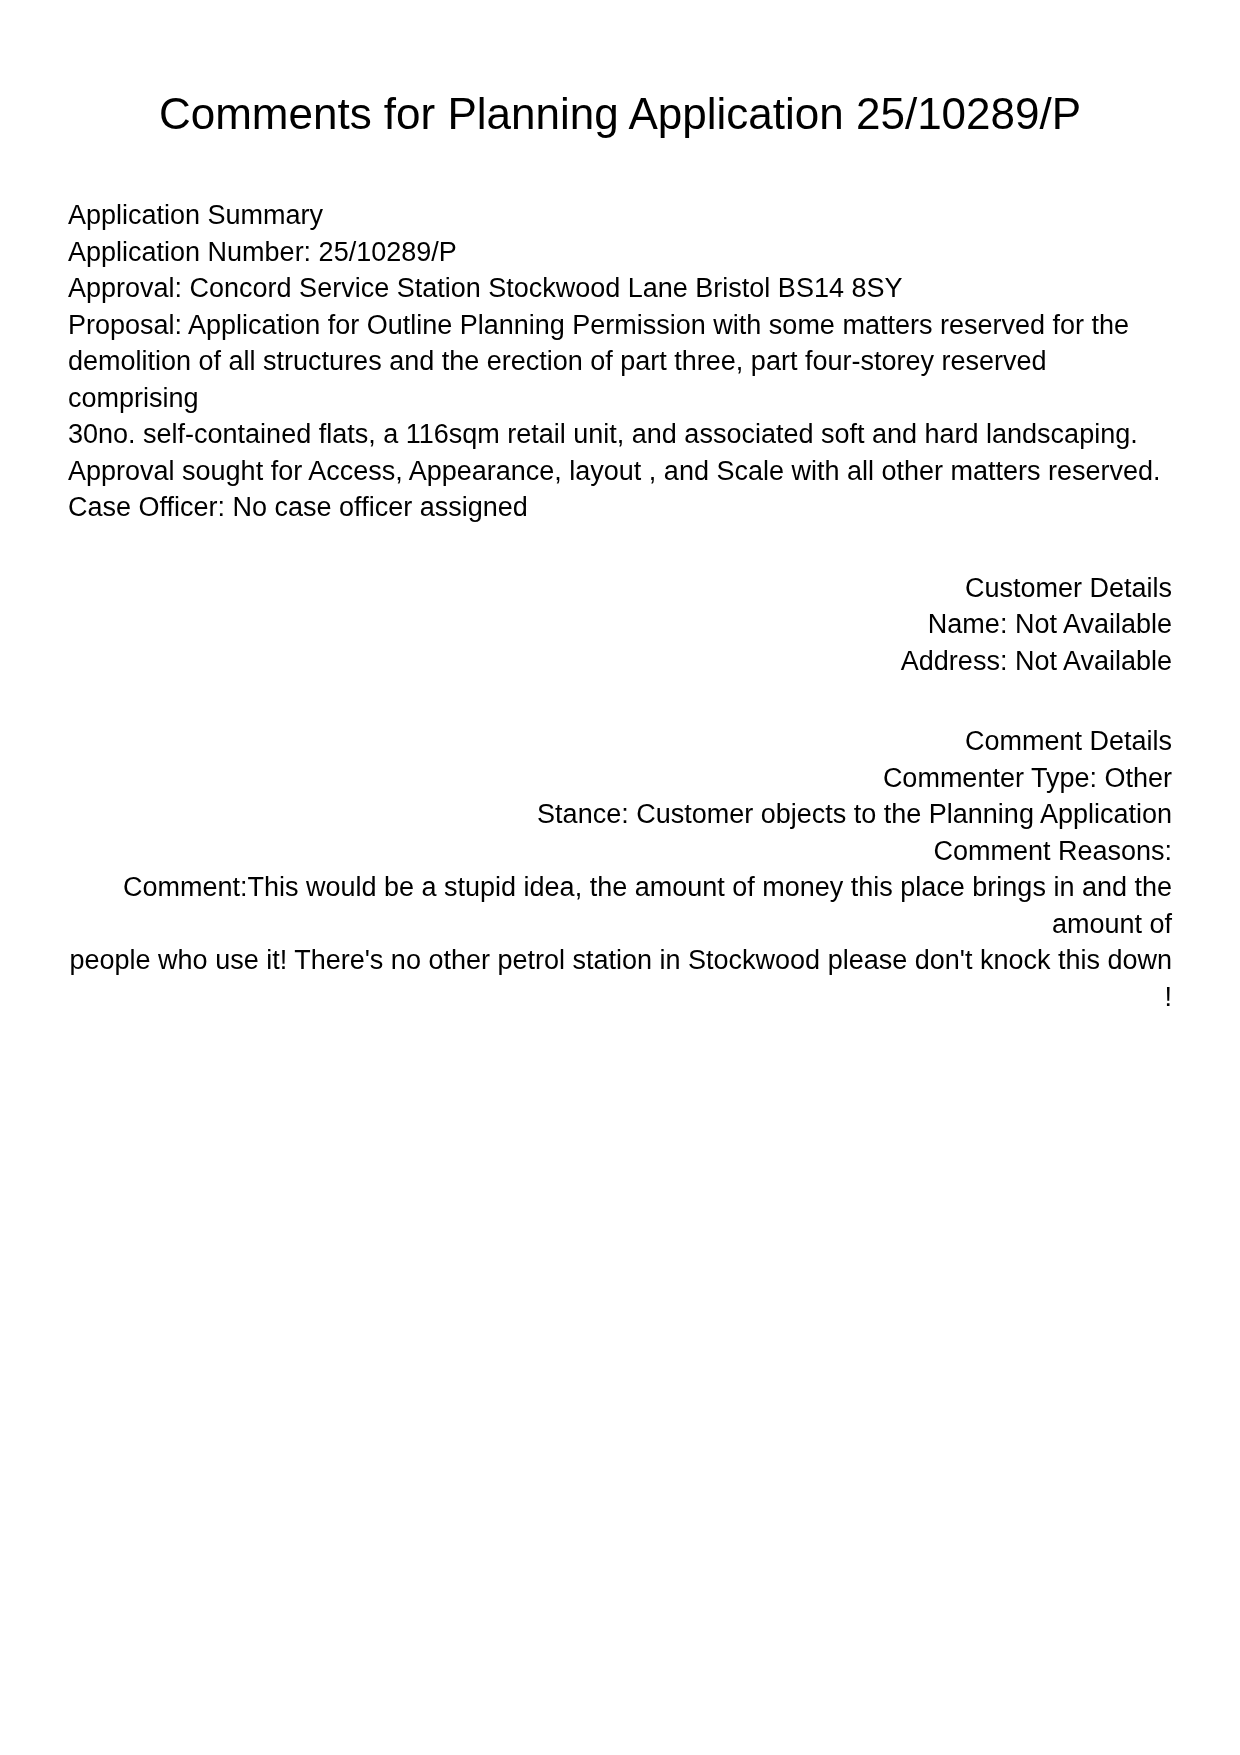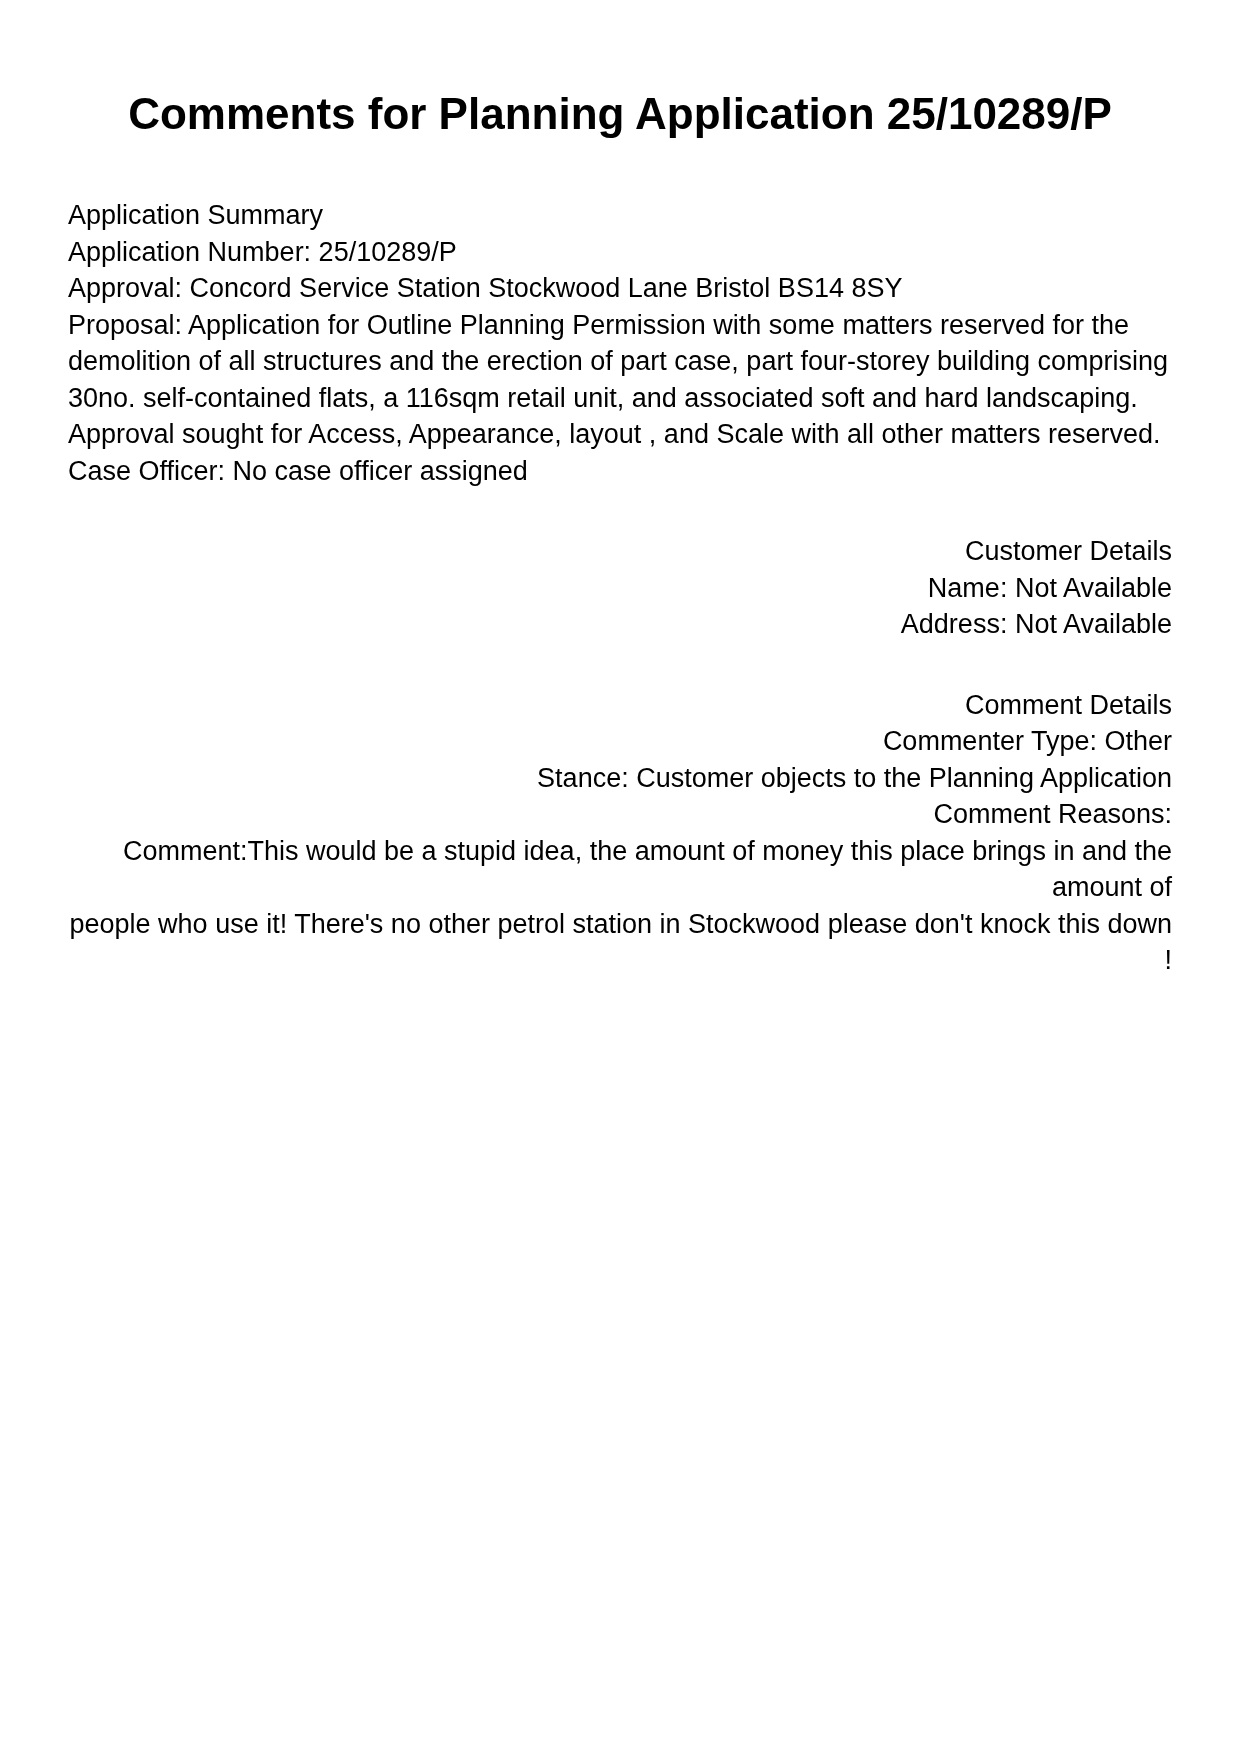--- a/index.html
+++ b/index.html
@@ -17,21 +17,21 @@
   .page {
     width: 1240px;
     height: 1755px;
     background: #ffffff;
     box-sizing: border-box;
   }
   h1.doc-title {
     margin: 0 0 58px 0;
     padding-top: 89px;
     font-size: 44px;
-    font-weight: bold;
+    font-weight: normal;
     text-align: center;
     letter-spacing: 0;
   }
   .content {
     margin: 0 68px;
     font-size: 27px;
     line-height: 36.5px;
   }
   .section {
     margin: 0;
@@ -58,21 +58,21 @@
 
   <h1 class="doc-title">Comments for Planning Application 25/10289/P</h1>
 
   <div class="content">
 
     <div class="section">
       <h2 class="section-heading">Application Summary</h2>
       <div class="line">Application Number: 25/10289/P</div>
       <div class="line">Approval: Concord Service Station Stockwood Lane Bristol BS14 8SY</div>
       <div class="line">Proposal: Application for Outline Planning Permission with some matters reserved for the</div>
-      <div class="line">demolition of all structures and the erection of part case, part four-storey building comprising</div>
+      <div class="line">demolition of all structures and the erection of part three, part four-storey reserved comprising</div>
       <div class="line">30no. self-contained flats, a 116sqm retail unit, and associated soft and hard landscaping.</div>
       <div class="line">Approval sought for Access, Appearance, layout , and Scale with all other matters reserved.</div>
       <div class="line">Case Officer: No case officer assigned</div>
     </div>
 
     <div class="section">
       <h2 class="section-heading">Customer Details</h2>
       <div class="line">Name: Not Available</div>
       <div class="line">Address: Not Available</div>
     </div>

